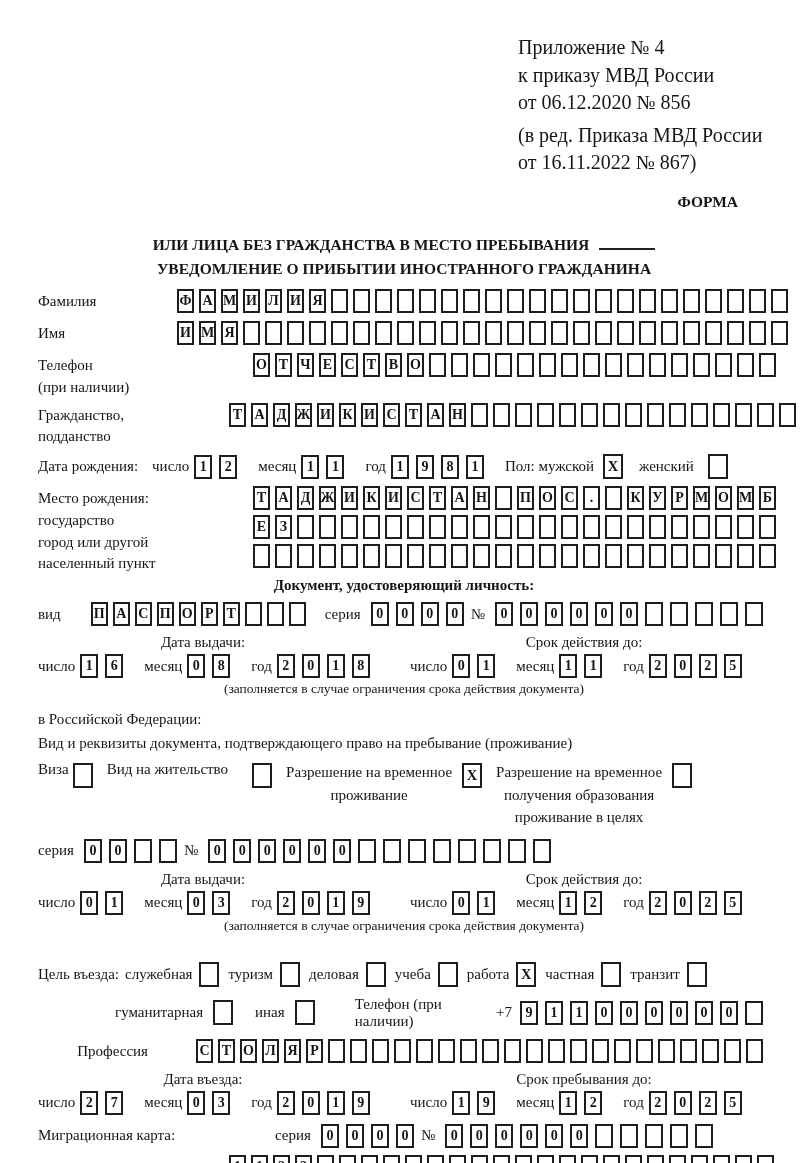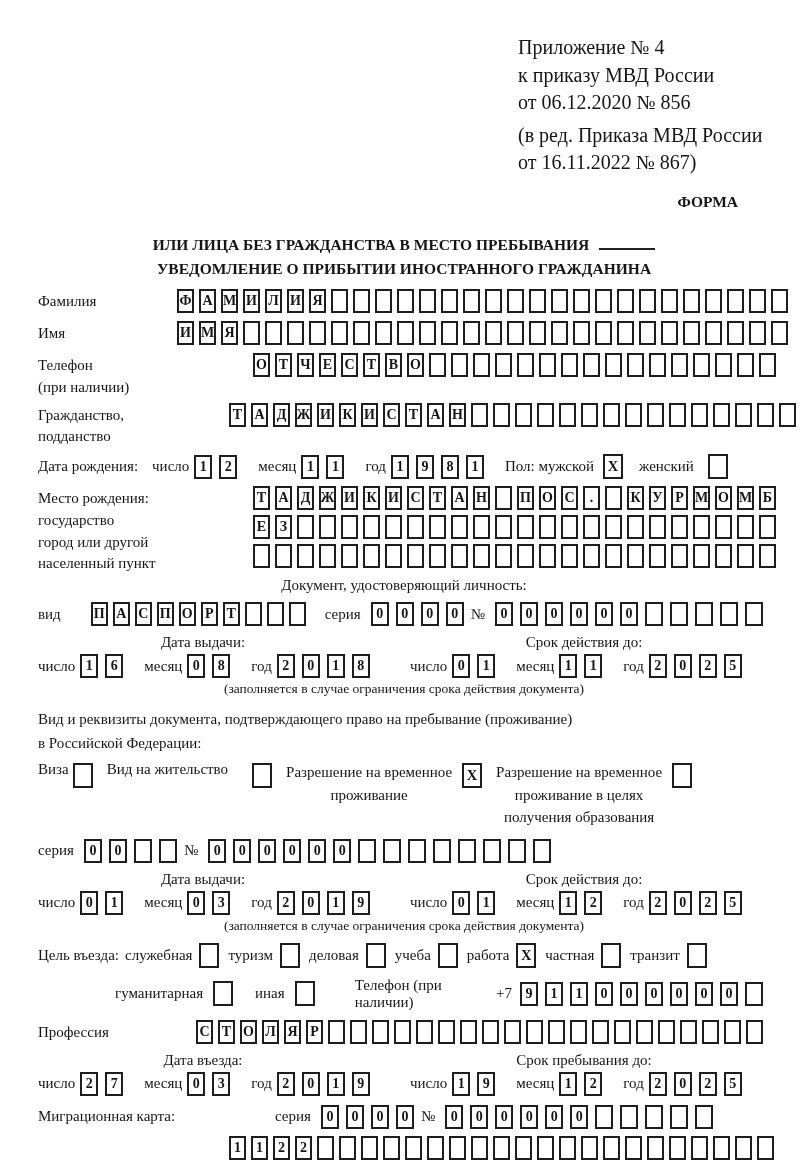--- a/index.html
+++ b/index.html
@@ -20,41 +20,41 @@
   
   .title { text-align: center; font-weight: bold; font-size: 15.5px; line-height: 1.55; margin-top: 22px; }
   .title-underline { display: inline-block; width: 56px; border-bottom: 2px solid #222; height: 13px; margin-left: 10px; }
 
   .section-heading { font-weight: bold; font-size: 15.8px; letter-spacing: 0.4px; margin-top: 25px; }
 
   
   .frow { display: flex; align-items: flex-start; margin-top: 8px; gap: 48px; }
   .flabel { flex: none; line-height: 1.45; padding-top: 2px; }
   .flabel.w91  { width: 91px; }
-  .flabel.w110 { width: 110px; }
+  .flabel.w110 { width: 110px; text-align: right; }
   .flabel.w143 { width: 143px; }
   .flabel.w167 { width: 167px; }
 
   .cells { display: flex; flex: none; }
   .cell {
     flex: none; width: 18px; height: 24px; border: 2px solid #1d1d1d; margin-right: 4px;
     display: inline-flex; align-items: center; justify-content: center;
     font-size: 14px; font-weight: bold; line-height: 1;
   }
   .cells.tight .cell { width: 17px; margin-right: 5px; }
   .cells.spaced .cell { margin-right: 7px; }
   .cellstack > .cells { margin-bottom: 5px; }
 
   .cbx {
     flex: none; width: 20px; height: 25px; border: 2px solid #1d1d1d;
     display: inline-flex; align-items: center; justify-content: center;
     font-size: 14.5px; font-weight: bold;
   }
 
-  .center-bold { text-align: center; font-weight: normal; margin-top: 9px; }
+  .center-bold { text-align: center; font-weight: bold; margin-top: 9px; }
 
   
   .docrow { display: flex; align-items: center; margin-top: 8px; }
   .docrow .lbl { margin-right: 10px; }
   .docrow .sp { width: 18px; }
 
   
   .date-section { display: flex; margin-top: 8px; }
   .date-col-l { width: 372px; flex: none; }
   .date-col-r { flex: 1; }
@@ -67,21 +67,21 @@
 
   .intro { margin-top: 10px; line-height: 1.6; }
 
   
   .permit-row { display: flex; align-items: flex-start; margin-top: 6px; }
   .permit-row .item { display: flex; align-items: flex-start; margin-right: 14px; }
   .permit-row .item .cbx { margin-left: 10px; margin-top: 2px; }
   .permit-row .multiline { text-align: center; line-height: 1.5; }
 
   
-  .purpose-row { display: flex; align-items: center; margin-top: 9px; flex-wrap: nowrap; }
+  .purpose-row { display: flex; align-items: center; margin-top: 28px; flex-wrap: nowrap; }
   .purpose-row .opt { display: flex; align-items: center; margin-right: 9px; }
   .purpose-row .opt .cbx { margin-left: 7px; }
   .purpose-row2 { display: flex; align-items: center; margin-top: 9px; padding-left: 77px; }
   .purpose-row2 .opt { display: flex; align-items: center; margin-right: 22px; }
   .purpose-row2 .opt .cbx { margin-left: 10px; }
   .phone-wrap { display: flex; align-items: center; margin-left: 18px; }
   .phone-wrap .prefix { margin: 0 8px 0 26px; }
 
   .mig-row { display: flex; align-items: center; margin-top: 9px; }
   .mig-row .lbl1 { width: 237px; flex: none; }
@@ -460,22 +460,22 @@
               <span class="cell">2</span>
               <span class="cell">5</span>
             </span>
           </span>
       </div>
     </div>
   </div>
   <div class="note-right">(заполняется в случае ограничения срока действия документа)</div>
 
   <div class="intro">
+    <div>в Российской Федерации:</div>
     <div>Вид и реквизиты документа, подтверждающего право на пребывание (проживание)</div>
-    <div>в Российской Федерации:</div>
   </div>
 
   <div class="permit-row">
     <span class="item">
         <span>Виза</span>
         <span class="cbx" style="margin-left:4px"></span>
       </span>
     <span class="item">
         <span>Вид на жительство</span>
         <span class="cbx" style="margin-left:24px"></span>
@@ -483,22 +483,22 @@
     <span class="item">
       <span class="multiline">
         <div>Разрешение на временное</div>
         <div>проживание</div>
       </span>
       <span class="cbx">X</span>
     </span>
     <span class="item" style="margin-right:0">
       <span class="multiline">
         <div>Разрешение на временное</div>
+        <div>получения образования</div>
         <div>проживание в целях</div>
-        <div>получения образования</div>
       </span>
       <span class="cbx"></span>
     </span>
   </div>
 
   <div class="docrow" style="margin-top:10px">
     <span class="lbl">серия</span>
     <span class="cells spaced">
         <span class="cell">0</span>
         <span class="cell">0</span>

